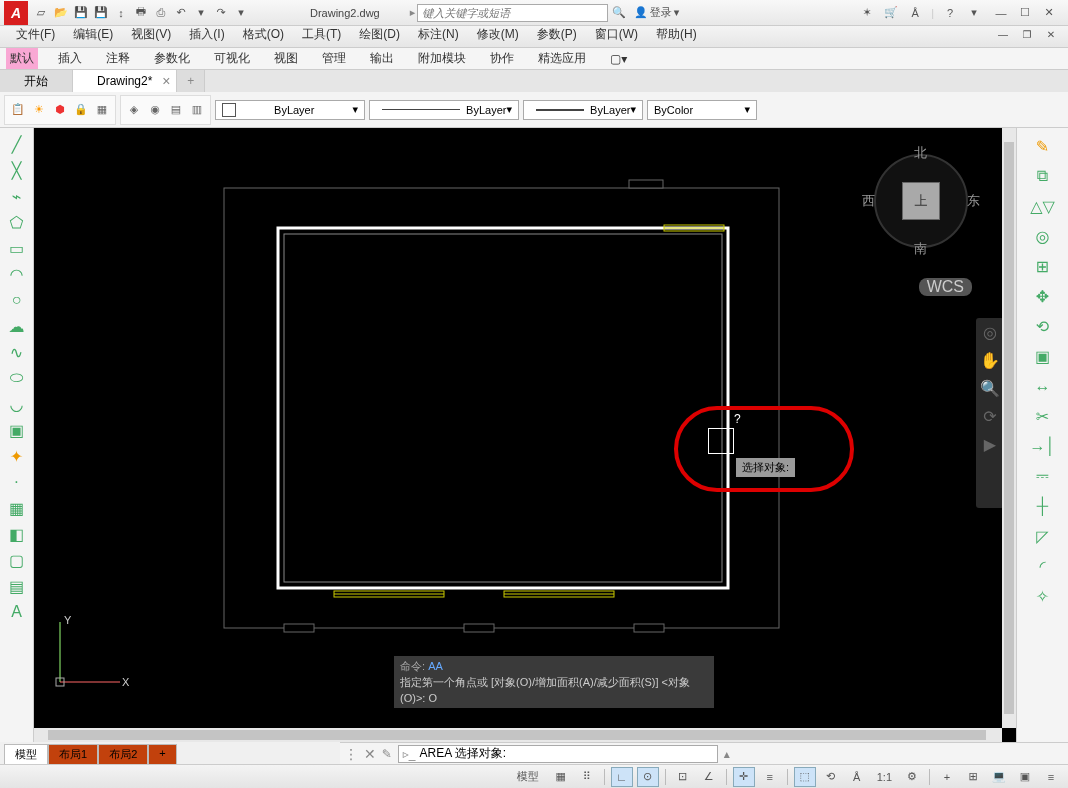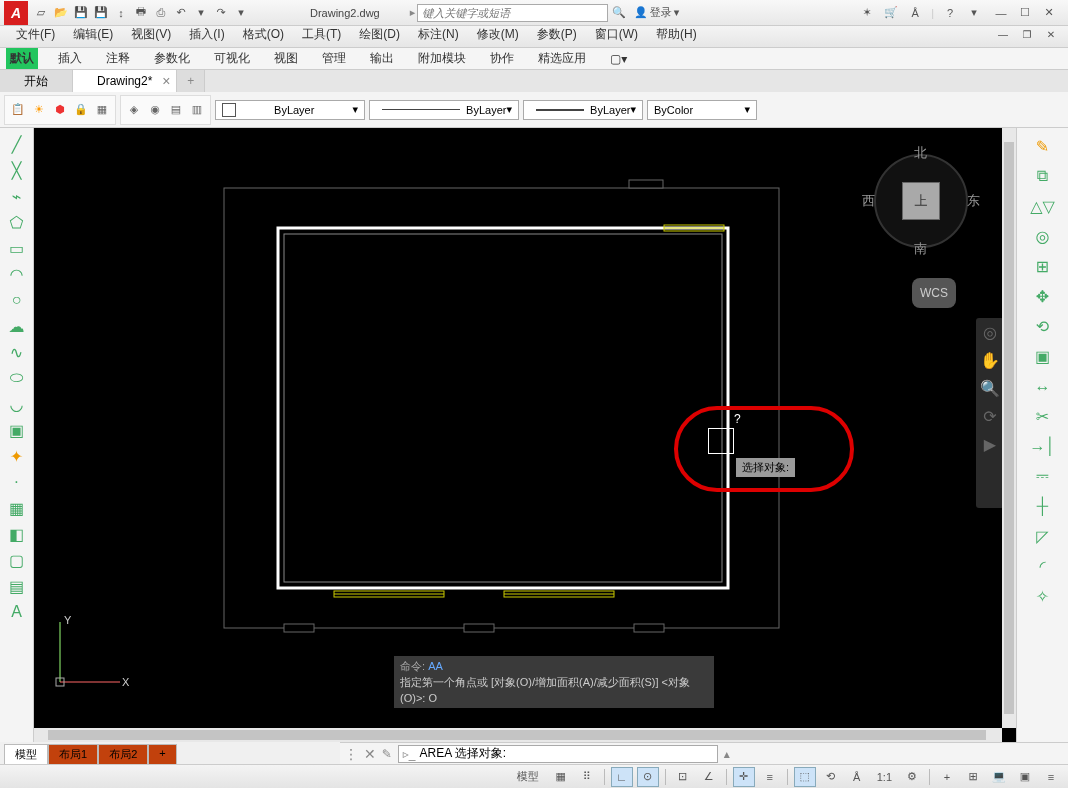--- a/index.html
+++ b/index.html
@@ -11,21 +11,21 @@
 .title-text{flex:0 0 auto;margin:0 30px 0 60px;color:#444;}
 .search-box{width:191px;height:18px;border:1px solid #aaa;font-size:11px;font-style:italic;color:#888;padding:0 4px;background:#fff;}
 .title-right{margin-left:auto;display:flex;gap:8px;align-items:center;padding-right:8px;}
 .title-right .ico{width:16px;height:16px;color:#555;display:flex;align-items:center;justify-content:center;cursor:pointer;}
 .win-btns{display:flex;gap:2px;}
 .win-btn{width:22px;height:16px;display:flex;align-items:center;justify-content:center;color:#555;cursor:pointer;}
 .menubar{height:22px;background:linear-gradient(#f4f4f4,#e6e6e6);display:flex;align-items:flex-start;font-size:12px;padding-left:16px;gap:18px;color:#333;border-bottom:1px solid #ccc;position:relative;}
 .menubar .mdi-btns{position:absolute;right:6px;display:flex;gap:2px;}
 .ribbon-tabs{height:22px;background:#f5f5f5;display:flex;align-items:center;font-size:12px;padding-left:6px;gap:16px;color:#333;border-bottom:1px solid #ccc;}
 .ribbon-tabs .tab{cursor:pointer;padding:2px 4px;}
-.ribbon-tabs .tab.active{background:#22c55e;font-weight:bold;}
+.ribbon-tabs .tab.active{background:#f9a8d4;}
 .doc-tabs{height:22px;background:#e6e6e6;display:flex;align-items:center;font-size:12px;}
 .doc-tab{height:22px;padding:0 24px;display:flex;align-items:center;border-right:1px solid #ccc;background:#ddd;cursor:pointer;position:relative;}
 .doc-tab.active{background:#fff;}
 .doc-tab .close{position:absolute;right:6px;color:#888;font-size:14px;}
 .doc-tab.add{padding:0 10px;color:#888;}
 .panel-row{height:36px;background:#f4f4f4;display:flex;align-items:center;font-size:11px;border-bottom:1px solid #ccc;padding:0 4px;gap:4px;}
 .panel{display:flex;align-items:center;height:30px;border:1px solid #ddd;background:#fafafa;padding:0 4px;gap:3px;}
 .panel .pico{width:18px;height:18px;display:flex;align-items:center;justify-content:center;color:#666;}
 .layer-combo{display:flex;align-items:center;border:1px solid #aaa;height:20px;padding:0 4px;gap:4px;background:#fff;width:180px;}
 .layer-combo .swatch{width:12px;height:12px;background:#7a7a7a;border:1px solid #555;}
@@ -35,21 +35,21 @@
 .workarea{position:absolute;top:128px;left:34px;right:52px;bottom:46px;background:#000;}
 .left-toolbar{position:absolute;top:128px;left:0;width:34px;bottom:46px;background:#f4f4f4;border-right:1px solid #ccc;display:flex;flex-direction:column;align-items:center;padding-top:4px;gap:2px;}
 .right-toolbar{position:absolute;top:128px;right:0;width:52px;bottom:46px;background:#f4f4f4;border-left:1px solid #ccc;display:flex;flex-direction:column;align-items:center;padding-top:4px;gap:2px;overflow:hidden;}
 .tool-btn{width:24px;height:24px;display:flex;align-items:center;justify-content:center;color:#4a6;cursor:pointer;}
 .right-toolbar .tool-btn{width:30px;height:28px;}
 .drawing-svg{position:absolute;inset:0;}
 .viewcube{position:absolute;top:18px;right:40px;width:110px;height:110px;}
 .viewcube .ring{position:absolute;inset:8px;border:2px solid #333;border-radius:50%;background:#111;}
 .viewcube .face{position:absolute;top:36px;left:36px;width:38px;height:38px;background:#a9a9a9;border:1px solid #666;display:flex;align-items:center;justify-content:center;font-size:13px;color:#333;}
 .viewcube .dir{position:absolute;color:#999;font-size:13px;}
-.wcs-badge{position:absolute;top:150px;right:60px;background:#555;color:#ccc;font-size:12px;padding:8px 8px;border-radius:8px;}
+.wcs-badge{position:absolute;top:150px;right:44px;background:#555;color:#ccc;font-size:16px;padding:0 8px;border-radius:8px;}
 .nav-bar{position:absolute;top:190px;right:12px;width:28px;height:190px;background:#2a2a2a;border-radius:3px;display:flex;flex-direction:column;align-items:center;padding:4px 0;gap:8px;}
 .nav-bar .nico{width:20px;height:20px;color:#666;display:flex;align-items:center;justify-content:center;}
 .cursor-box{position:absolute;width:26px;height:26px;border:1px solid #fff;}
 .tooltip{position:absolute;background:#9a9a9a;color:#000;font-size:11px;padding:2px 6px;}
 .red-oval{position:absolute;border:4px solid #d00;border-radius:50px;}
 .cmd-history{position:absolute;bottom:34px;left:360px;background:#3a3a3a;color:#ccc;font-size:11px;padding:2px 6px;line-height:16px;width:320px;}
 .cmd-history .hl{color:#6af;}
 .cmdline-row{position:absolute;bottom:24px;left:0;right:0;height:22px;background:#f4f4f4;border-top:1px solid #ccc;display:flex;align-items:center;font-size:12px;padding:0 4px;gap:6px;}
 .cmdline-row .handle{color:#888;font-size:14px;}
 .cmdline-input{flex:0 0 320px;height:18px;border:1px solid #aaa;background:#fff;padding:0 4px;display:flex;align-items:center;}

